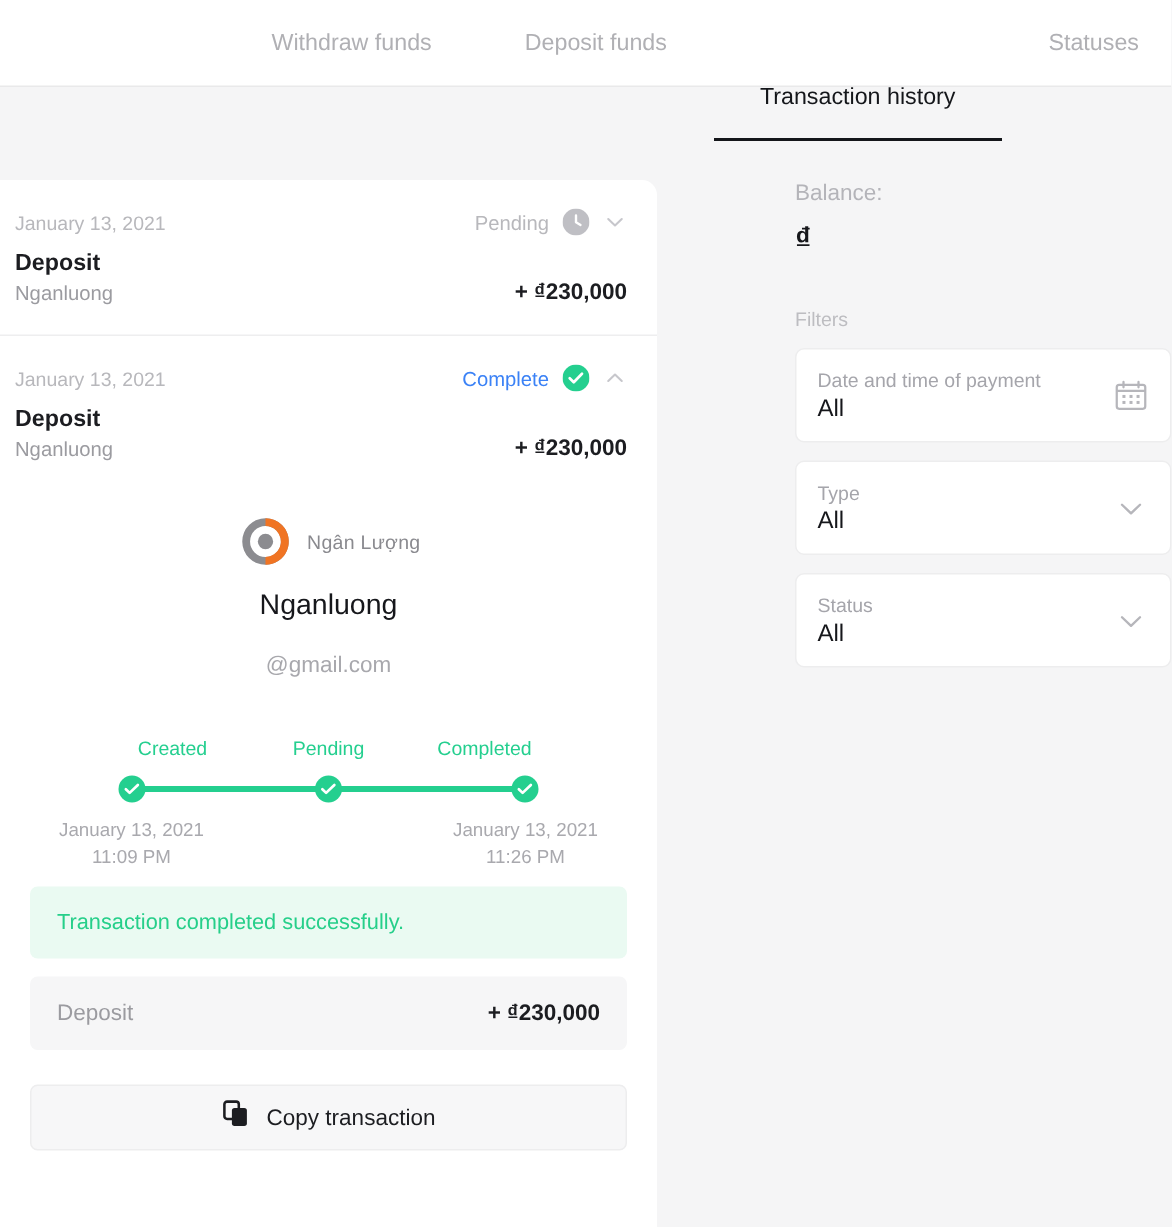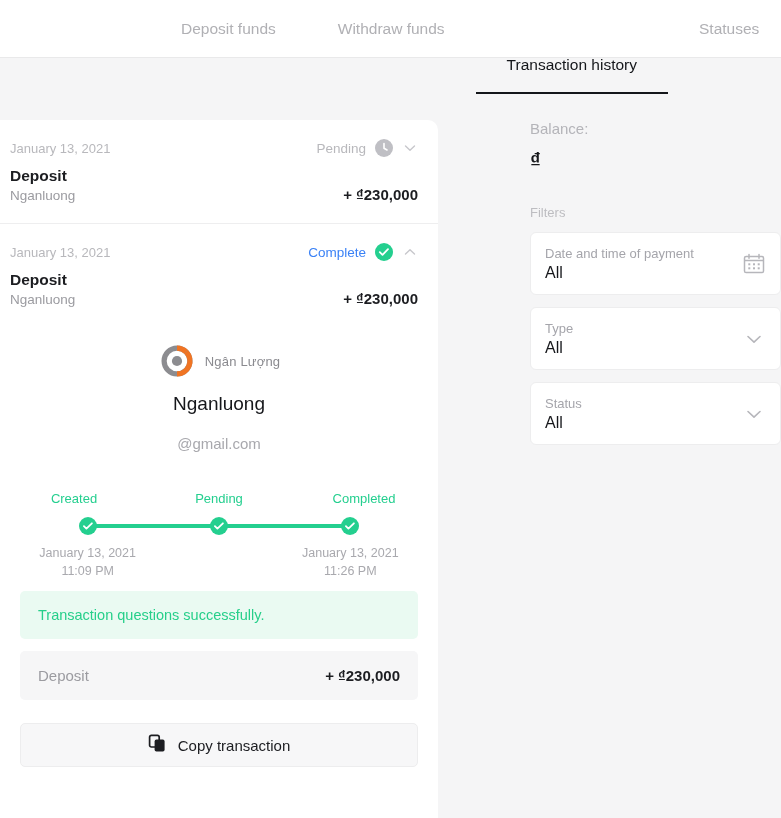--- a/index.html
+++ b/index.html
@@ -86,21 +86,21 @@
   .merchant {
     text-align: center; font-size: 19px; color: #16171b;
     margin-top: 4px;
   }
   .email {
     text-align: center; font-size: 15px; color: #a8a8ad;
     margin-top: 20px;
   }
 
   .steps { position: relative; margin: 24px 12px 0 12px; height: 80px; }
-  .step-labels { display: flex; justify-content: space-between; margin-top: 39px; }
+  .step-labels { display: flex; justify-content: center; margin-top: 39px; }
   .step-label { font-size: 13px; color: #24cf8f; width: 104px; text-align: center; }
   .track-wrap { position: relative; height: 18px; margin-top: 11px; }
   .track {
     position: absolute; left: 66px; right: 66px; top: 7px; height: 4px;
     background: #24cf8f; border-radius: 2px;
   }
   .dot {
     position: absolute; top: 0; width: 18px; height: 18px;
     border-radius: 50%; background: #24cf8f;
   }
@@ -175,24 +175,24 @@
   .filter-icon { width: 24px; height: 24px; flex: none; }
 </style>
 </head>
 <body>
 
 <div id="root">
 
   <div class="tabbar">
     <div class="tabs">
       <div class="tab">
+        <span>Withdraw funds</span>
+      </div>
+      <div class="tab">
         <span>Deposit funds</span>
-      </div>
-      <div class="tab">
-        <span>Withdraw funds</span>
       </div>
       <div class="tab active">
         <span>Transaction history</span>
       </div>
       <div class="tab">
         <span>Statuses</span>
       </div>
     </div>
   </div>
 
@@ -302,21 +302,21 @@
             <span></span><br>
             <span></span>
           </span>
           <span class="step-time">
             <span>January 13, 2021</span><br>
             <span>11:26 PM</span>
           </span>
         </div>
       </div>
 
-      <div class="notice">Transaction questions successfully.</div>
+      <div class="notice">Transaction completed successfully.</div>
 
       <div class="summary">
         <span class="summary-label">Deposit</span>
         <span class="summary-amount">+ ₫230,000</span>
       </div>
 
       <div class="copybtn">
         <span>
           <svg width="19" height="19" viewBox="0 0 19 19">
             <rect x="1.6" y="1.4" width="9.6" height="11.6" rx="1.8" fill="none" stroke="#1c1d21" stroke-width="1.7"></rect>

